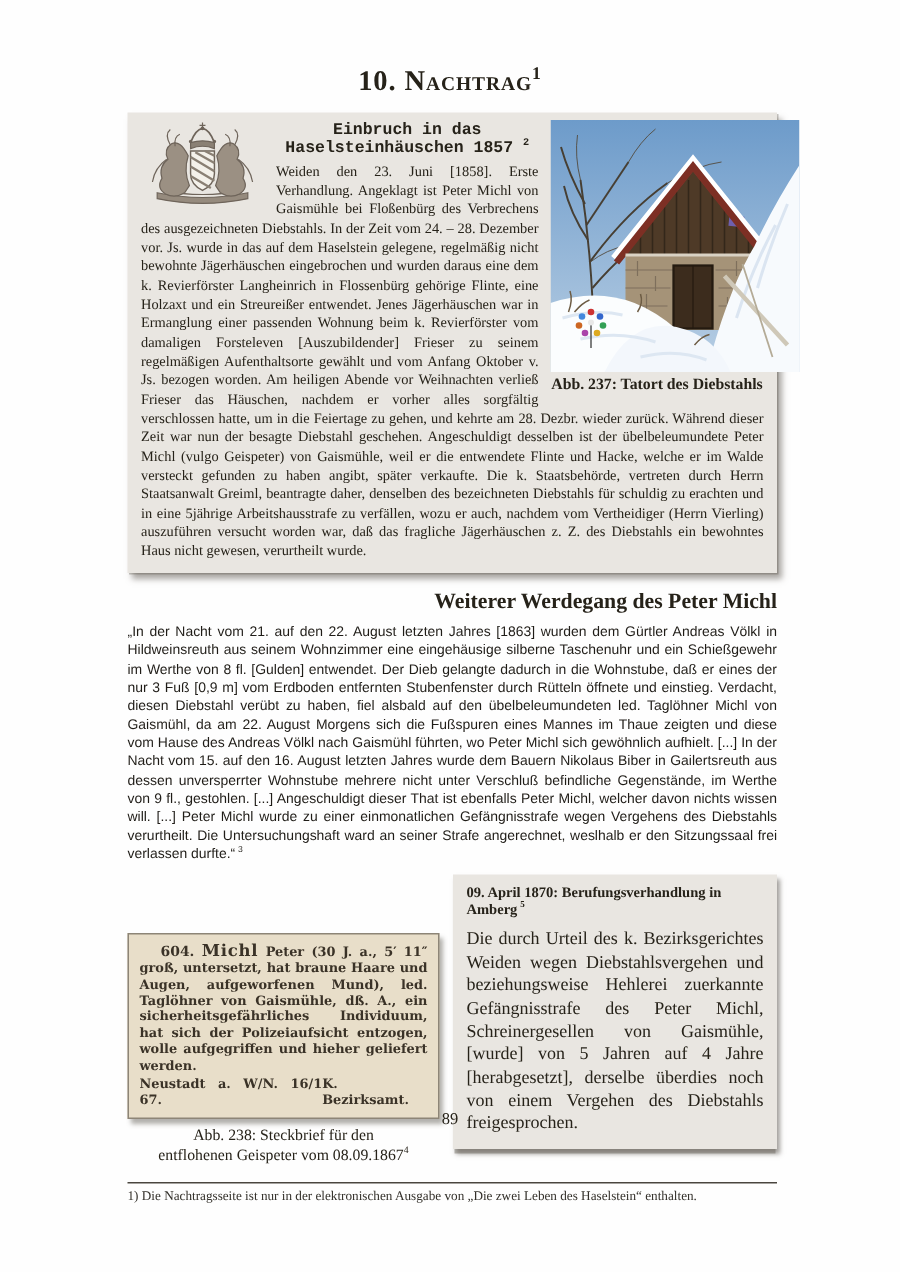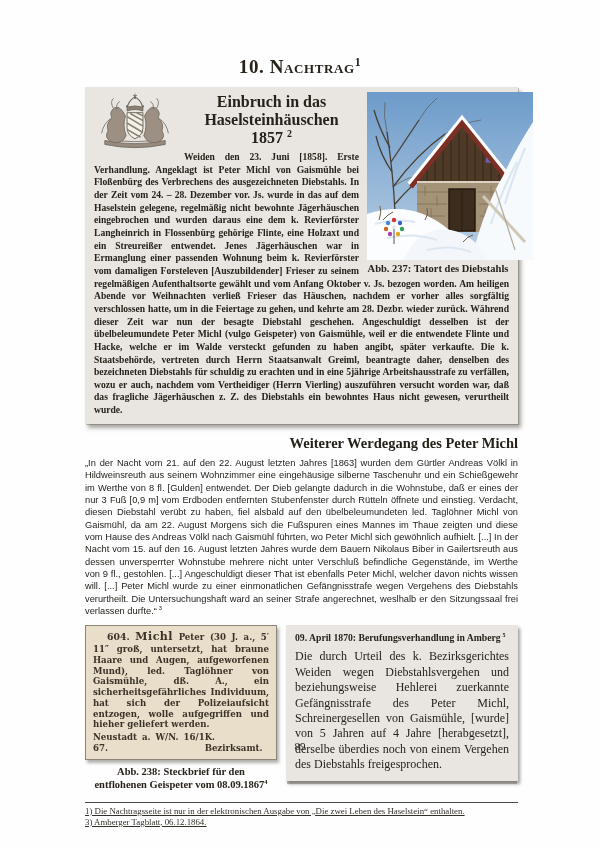--- a/index.html
+++ b/index.html
@@ -4,73 +4,73 @@
 <style>
   html,body { margin:0; padding:0; background:#9a9a9a; }
   .page {
     position:relative; width:600px; height:848px; margin:0 auto;
     background:#fefefe; overflow:hidden;
     font-family:"Liberation Serif", serif; color:#262219;
   }
   .content { margin-left:85px; width:433px; }
 
   .title {
-    padding-top:56px; text-align:center;
+    padding-top:44px; text-align:center;
     font-variant:small-caps; font-weight:bold; font-size:19px; letter-spacing:.6px;
   }
   sup { font-size:.62em; vertical-align:super; line-height:0; }
 
   
   .box1 {
     margin-top:9px; background:#e9e6e1;
     box-shadow:3px 4px 4px rgba(85,80,72,.5), 1px 1px 0 rgba(120,115,105,.4);
     padding:5px 9px 7px 9px;
   }
-  .box1-heading { text-align:center; font-weight:bold; font-size:16px; margin:1px 0 4px 0; }
+  .box1-heading { text-align:center; font-weight:bold; font-size:11px; margin:1px 0 4px 0;font-family:Liberation Mono, monospace; }
   .coat { float:left; width:82px; height:62px; margin:0 8px 2px 0; }
   .photo-wrap { float:right; width:142px; margin:0 0 2px 8px; }
   .photo-svg { display:block; width:166px; height:168px; }
   .photo-caption { font-weight:bold; font-size:10.5px; text-align:center; margin-top:3px; }
-  .body1 { font-size:9.6px; line-height:1.32; text-align:justify;font-weight:bold; }
+  .body1 { font-size:9.6px; line-height:1.32; text-align:justify; }
   .clearfix::after { content:""; display:block; clear:both; }
 
   
   .h2 { text-align:right; font-weight:bold; font-size:14.5px; margin:11px 0 5px 0; }
   .quote {
     font-family:"Liberation Sans", sans-serif;
     font-size:9.3px; line-height:1.33; text-align:justify; color:#1f1c17;
   }
 
   
   .bottom-row { display:flex; margin-top:8px; gap:9px; align-items:flex-start; }
-  .left-col { width:192px; }
+  .left-col { width:208px;margin-top:39px; }
   .clipping {
     background:#e8dec9; border:1px solid #8d8577;
     box-shadow:2px 3px 3px rgba(85,80,70,.45);
     padding:4px 7px 5px 7px;
     font-family:"DejaVu Serif", serif; font-weight:bold;
     font-size:8.6px; line-height:1.25; text-align:justify; color:#3a3227;
   }
   .clipping .lead { text-indent:14px; display:block; }
   .clip-no { font-size:9.3px; }
   .clip-name { font-size:11px; letter-spacing:.5px; }
   .clip-footer { display:flex; justify-content:center; text-indent:0; margin-top:2px; }
-  .clip-caption { font-weight:bold; font-size:10.5px; line-height:1.3; text-align:center; margin-top:5px; }
+  .clip-caption { font-weight:normal; font-size:10.5px; line-height:1.3; text-align:center; margin-top:5px; }
 
   .appeal-box {
     flex:1; background:#e9e6e1;
     box-shadow:2px 3px 3px rgba(85,80,72,.55), 0 4px 0 -1px rgba(130,125,115,.5);
     padding:7px 9px 9px 9px;
   }
   .appeal-heading { font-weight:bold; font-size:9.7px; margin-bottom:6px; }
   .appeal-body { font-size:12px; line-height:1.28; text-align:justify; }
 
   
   .fn-rule { border:none; border-top:1px solid #4a463f; margin:10px 0 3px 0; }
-  .fn { font-size:8.8px; line-height:1.24; padding-left:11px; text-indent:-11px; color:#33302a;text-decoration:underline; }
+  .fn { font-size:8.8px; line-height:1.24; padding-left:11px; text-indent:-11px; color:#33302a; }
 
   .pageno {
     position:absolute; left:0; top:740px; width:100%;
     text-align:center; font-size:11px;
   }
 </style>
 </head>
 <body>
 
 <div class="page">
@@ -205,17 +205,16 @@
       </div>
 
       <div class="appeal-box">
         <div class="appeal-heading"><span>09. April 1870: Berufungsverhandlung in Amberg</span> <sup>5</sup></div>
         <div class="appeal-body">Die durch Urteil des k. Bezirksgerichtes Weiden wegen Diebstahlsvergehen und beziehungsweise Hehlerei zuerkannte Gefängnisstrafe des Peter Michl, Schreinergesellen von Gaismühle, [wurde] von 5 Jahren auf 4 Jahre [herabgesetzt], derselbe überdies noch von einem Vergehen des Diebstahls freigesprochen.</div>
       </div>
     </div>
 
     <hr class="fn-rule">
     <div class="fn">1) Die Nachtragsseite ist nur in der elektronischen Ausgabe von „Die zwei Leben des Haselstein“ enthalten.</div>
-    <div class="fn">3) Amberger Tagblatt, 06.12.1864.</div>
   </div>
 
   <div class="pageno">89</div>
 </div>
 
 </body></html>

